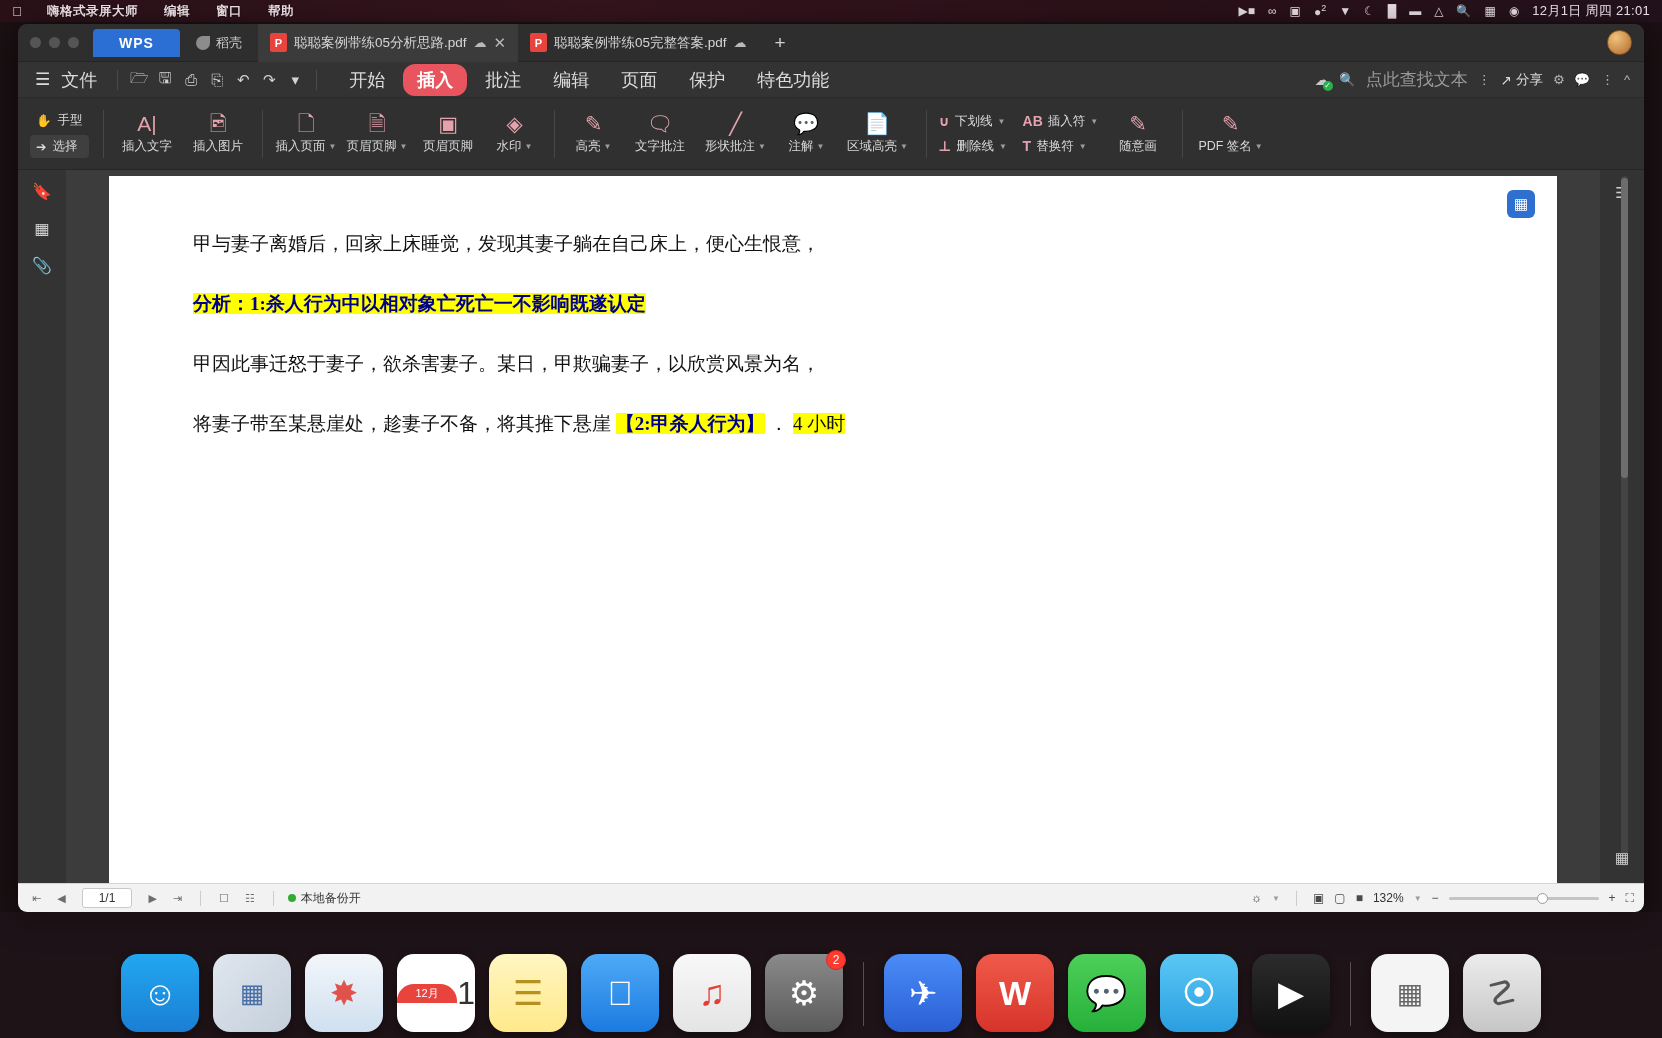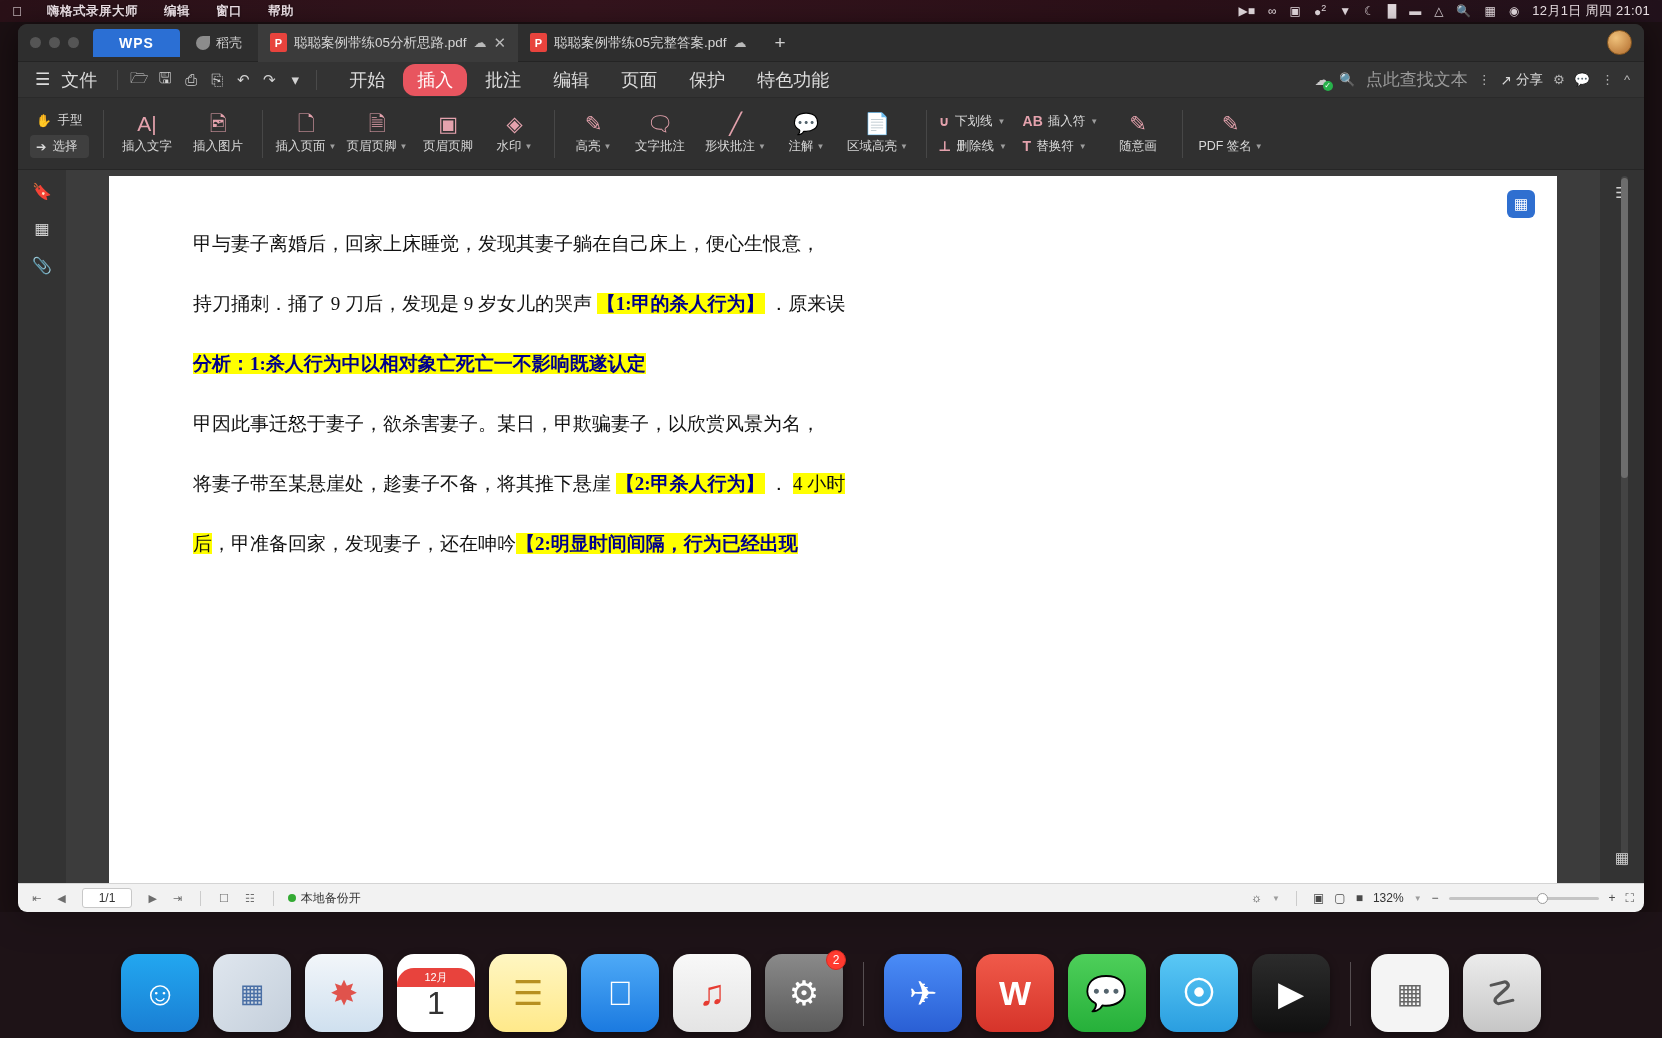--- a/index.html
+++ b/index.html
@@ -68,21 +68,21 @@
   .ribbon {
     height: 36px; background: #333; display: flex; align-items: center;
     padding: 0 10px; color: #dcdcdc; font-size: 14px; border-bottom: 1px solid #2a2a2a;
   }
   .hamb { font-size: 17px; padding: 0 7px; letter-spacing: 0; }
   .rb-file { padding: 0 12px 0 4px; font-size: 18px; }
   .vsep { width: 1px; height: 20px; background: #4a4a4a; margin: 0 8px; }
   .qicon { width: 26px; text-align: center; font-size: 15px; color: #d2d2d2; }
   .rb-tabs { display: flex; align-items: center; gap: 4px; margin-left: 10px; }
   .rb-tab { padding: 4px 14px; font-size: 18px; color: #dcdcdc; border-radius: 12px; white-space: nowrap;}
-  .rb-tab.sel { background: #e8555f; color: #fff; font-weight: 400; }
+  .rb-tab.sel { background: #e8555f; color: #fff; font-weight: 700; }
   .rb-right { margin-left: auto; display: flex; align-items: center; gap: 10px; color: #b5b5b5; font-size: 13px; padding-right: 4px;}
   .cloud-ok { position: relative; font-size: 15px; color: #c9c9c9; }
   .cloud-ok::after {
     content: "✓"; position: absolute; right: -3px; bottom: -2px; font-size: 8px;
     background: #27b24b; color: #fff; border-radius: 50%; width: 10px; height: 10px;
     display: flex; align-items: center; justify-content: center;
   }
   .findtxt { color: #9a9a9a; font-size: 17px; }
   .share-btn { display:flex; align-items:center; gap:4px; color:#d8d8d8; font-size:13.5px; }
 
@@ -438,38 +438,30 @@
       </div>
 
       <div class="docarea">
         <div class="page">
           <div class="dockbtn">▦</div>
 
           <div class="doc-p">
             <span>甲与妻子离婚后，回家上床睡觉，发现其妻子躺在自己床上，便心生恨意，</span>
           </div>
           <div class="doc-p">
-            <span>持刀捅刺．捅了 9 刀后，发现是 9 岁女儿的哭声</span>
-            <span class="hl">【1:甲的杀人行为】</span>
-            <span>．原来误</span>
-          </div>
-          <div class="doc-p">
             <span class="hl">分析：</span><span class="hl">1:杀人行为中以相对象亡死亡一不影响既遂认定</span>
           </div>
           <div class="doc-p">
             <span>甲因此事迁怒于妻子，欲杀害妻子。某日，甲欺骗妻子，以欣赏风景为名，</span>
           </div>
           <div class="doc-p">
             <span>将妻子带至某悬崖处，趁妻子不备，将其推下悬崖</span>
             <span class="hl">【2:甲杀人行为】</span>
             <span>．</span>
             <span class="hl-plain">4 小时</span>
-          </div>
-          <div class="doc-p">
-            <span class="hl-plain">后</span><span>，甲准备回家，发现妻子，还在呻吟</span><span class="hl">【2:明显时间间隔，行为已经出现</span>
           </div>
         </div>
       </div>
 
       <div class="rightrail">
         <div class="scrollcol">
           <div class="scrollthumb"></div>
         </div>
         <span class="rr-ico">☰</span>
         <span class="rr-bottom">▦</span>
@@ -507,21 +499,21 @@
         <span>⛶</span>
       </span>
     </div>
   </div>
 
 
   <div class="dock">
     <div class="dock-ico" style="background:linear-gradient(180deg,#22a7f0,#1a7fd4)">☺</div>
     <div class="dock-ico" style="background:linear-gradient(135deg,#dfe6ee,#c4cfdb);color:#4a6fa5;font-size:26px">▦</div>
     <div class="dock-ico" style="background:linear-gradient(180deg,#f2f6fa,#cfe0ef);color:#e0534c">✸</div>
-    <div class="dock-ico" style="background:#fff;color:#333;flex-direction:column;gap:0">
+    <div class="dock-ico" style="background:#fff;color:#333;flex-direction:row;gap:0">
       <span style="background:#e8433d;color:#fff;font-size:11px;width:100%;text-align:center;border-radius:17px 17px 0 0;padding:2px 0">12月</span>
       <span style="font-size:32px;line-height:1">1</span>
     </div>
     <div class="dock-ico" style="background:linear-gradient(180deg,#fff6c2,#ffe98a);color:#b79020">☰</div>
     <div class="dock-ico" style="background:linear-gradient(180deg,#4eaaf7,#1b7ae0)"></div>
     <div class="dock-ico" style="background:linear-gradient(180deg,#f8f8f8,#e4e4e4);color:#e63c32;font-size:36px">♫</div>
     <div class="dock-ico" style="background:linear-gradient(180deg,#8a8a8a,#5a5a5a)">⚙
       <span class="dock-badge">2</span>
     </div>
     <div class="dock-sep"></div>

